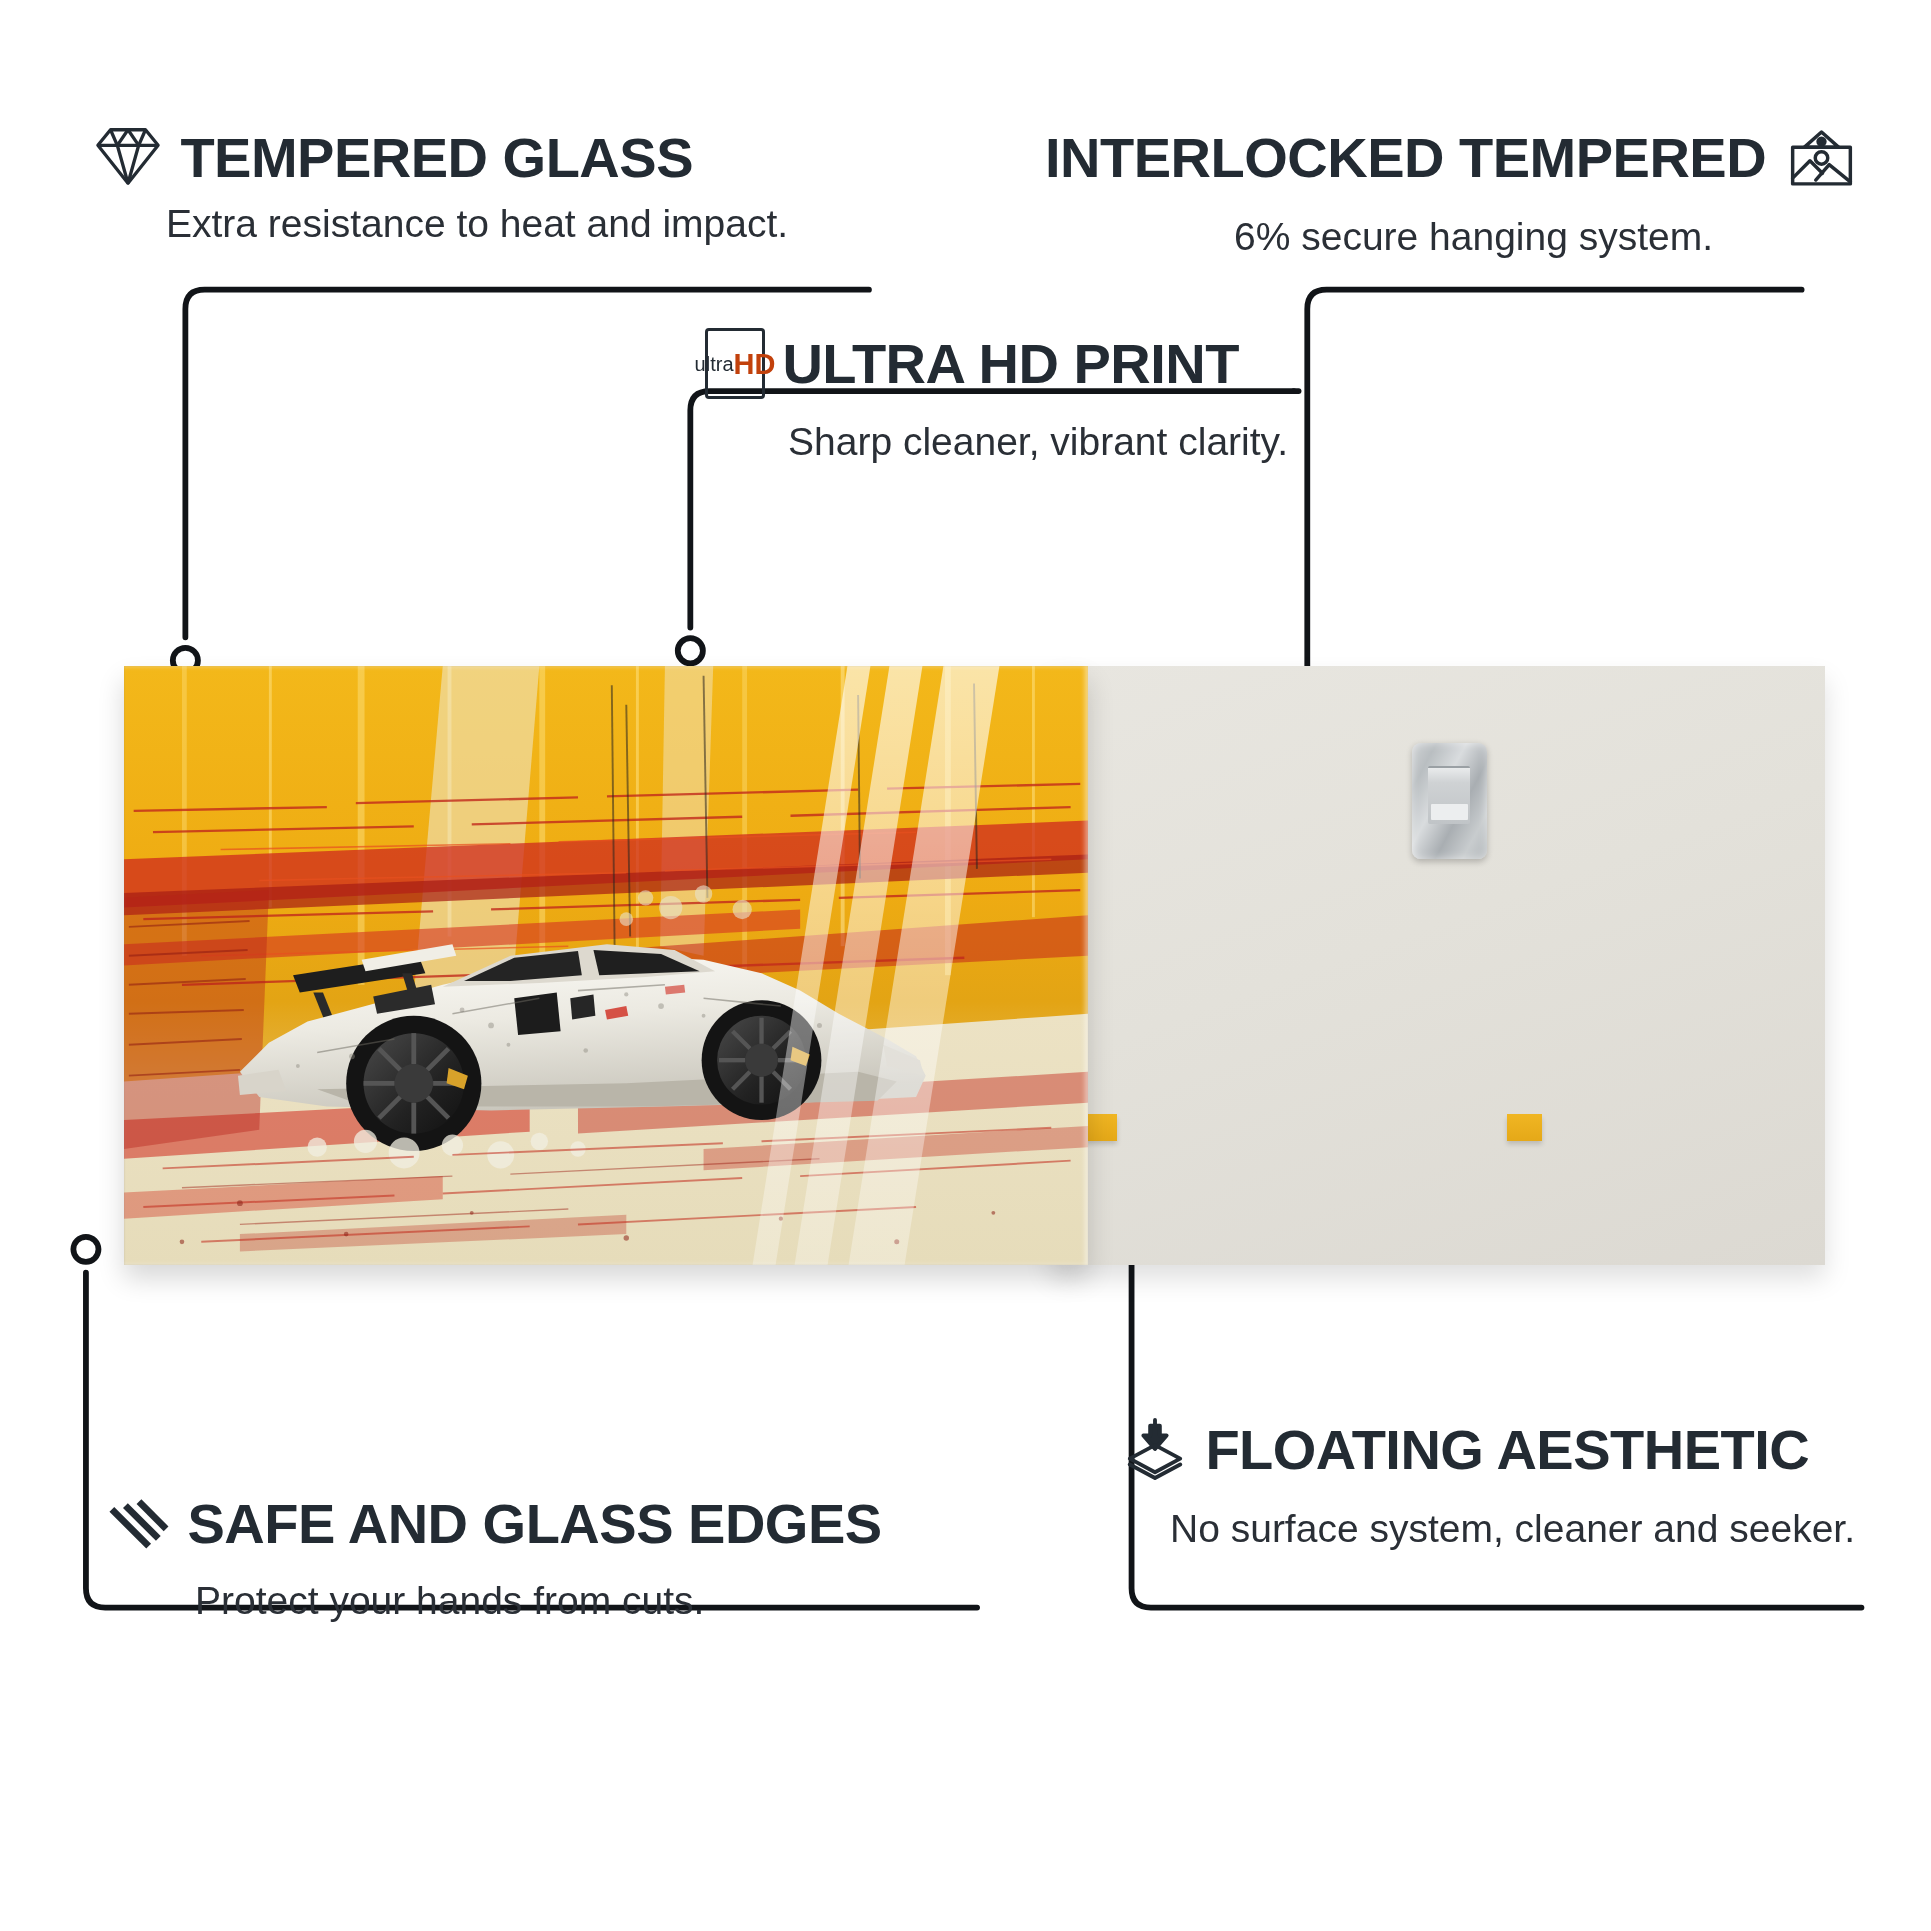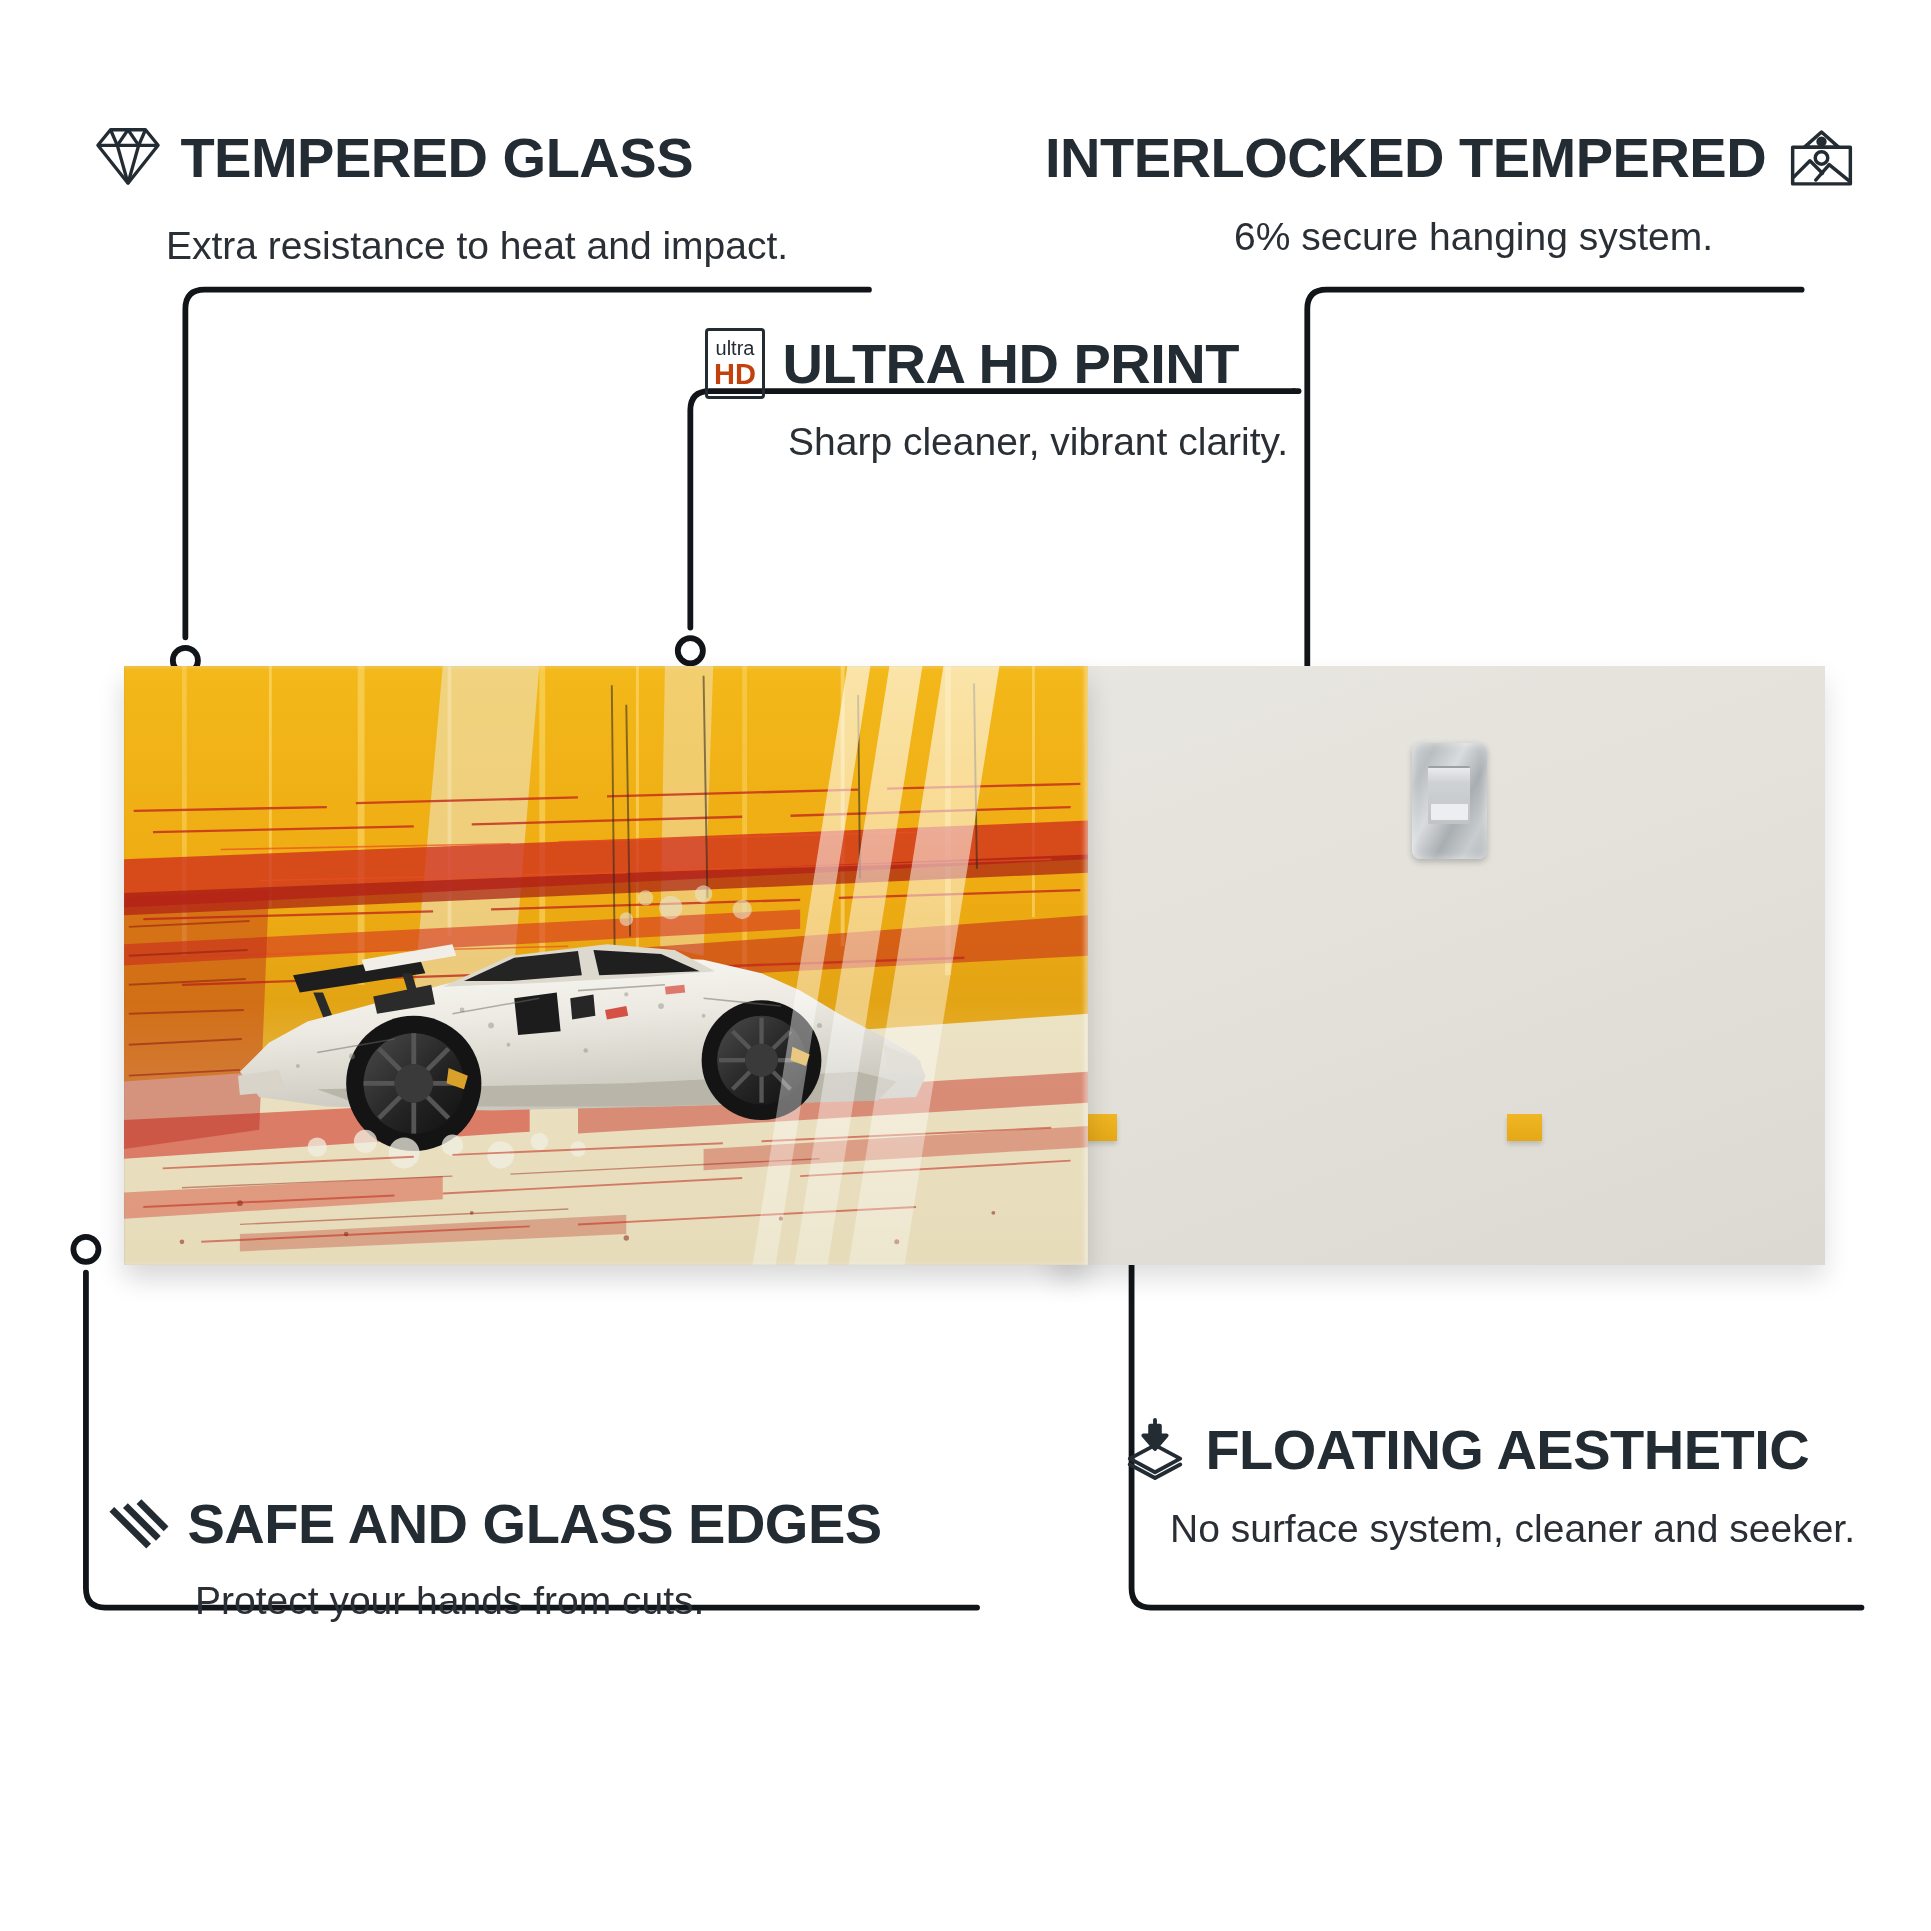--- a/index.html
+++ b/index.html
@@ -23,21 +23,21 @@
   }
   .cal-sub {
     font-size: 39px; color: #2a2f36; font-weight: 400;
     line-height: 1.15; white-space: nowrap;
   }
   .ic { display: block; flex: 0 0 auto; }
 
   
   .hdbadge {
     width: 60px; height: 71px; border: 3.9px solid #232b33;
-    border-radius: 3.9px; display: flex; flex-direction: column;
+    border-radius: 3.9px; display: flex; 
     align-items: center; justify-content: center; line-height: 1;
   }
   .hdbadge .l1 { font-size: 20px; font-weight: 400; color: #232b33; }
   .hdbadge .l2 { font-size: 29px; font-weight: 700; color: #c2410c; margin-top: 1.9px; }
 
   
   #wires { position: absolute; inset: 0; width: 1931px; height: 1931px; pointer-events: none; }
   #wires path { fill: none; stroke: #111418; stroke-width: 6; stroke-linecap: round; }
   #wires circle { fill: #ffffff; stroke: #111418; stroke-width: 6; }
 
@@ -124,21 +124,21 @@
             <path d="M5 24 L18 8 L54 8 L67 24 L36 63 Z"></path>
             <path d="M5 24 L67 24"></path>
             <path d="M18 8 L25 24 L36 63"></path>
             <path d="M54 8 L47 24 L36 63"></path>
             <path d="M25 24 L36 8 L47 24"></path>
           </g>
         </svg>
       </span>
       <span class="cal-title">TEMPERED GLASS</span>
     </div>
-    <div class="cal-sub" style="margin-top:30px; margin-left:73px;">Extra resistance to heat and impact.</div>
+    <div class="cal-sub" style="margin-top:8px; margin-left:73px;">Extra resistance to heat and impact.</div>
   </div>
 
   <div class="callout" style="left:1045px; top:122px;">
     <div class="cal-head">
       <span class="cal-title">INTERLOCKED TEMPERED</span>
       <span class="ic">
         <svg width="75" height="68" viewBox="0 0 78 70">
           <g fill="none" stroke="#232b33" stroke-width="3.6" stroke-linejoin="round" stroke-linecap="round">
             <path d="M39 10 L21 26 L57 26 Z"></path>
             <circle cx="39" cy="20" r="3.6" fill="#232b33"></circle>

